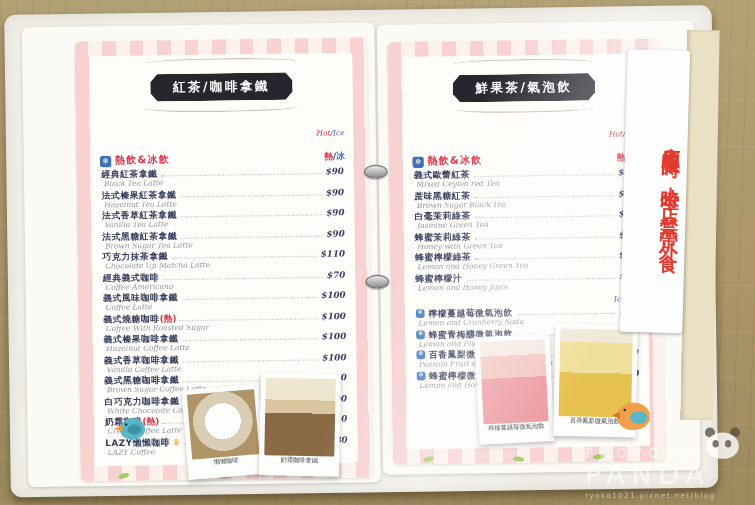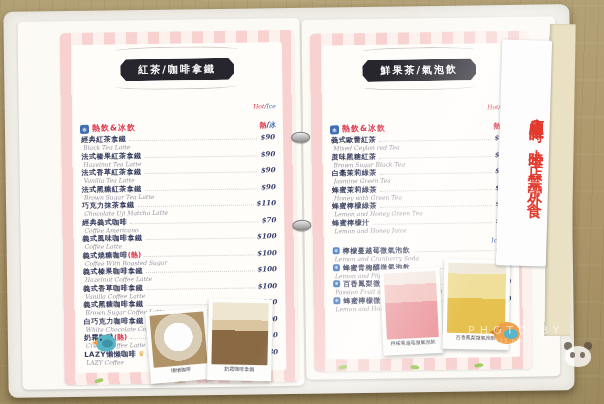--- a/index.html
+++ b/index.html
@@ -91,21 +91,21 @@
     transform:rotate(1deg);box-shadow:inset 2px 0 3px rgba(0,0,0,.15);}
   .sign{position:absolute;left:499px;top:40px;width:50px;height:226px;background:#fdfdfd;
     transform:rotate(1.6deg);border-radius:2px;box-shadow:0 1px 3px rgba(0,0,0,.3);
     writing-mode:vertical-rl;text-orientation:upright;display:flex;justify-content:center;
     padding:4px 2px;box-sizing:border-box;}
   .sign-col{color:#e23b2e;font-weight:bold;font-size:15px;line-height:22px;}
   .sign-col.c1{letter-spacing:2px;}
   .sign-col.c2{letter-spacing:10px;}
 
   
-  .wm{position:absolute;left:468px;top:324px;width:136px;color:rgba(255,255,255,.62);}
+  .wm{position:absolute;left:468px;top:356px;width:136px;color:rgba(255,255,255,.62);}
   .wm-l1{font-size:11px;letter-spacing:5px;}
   .wm-l2{font-size:22px;letter-spacing:5px;line-height:24px;}
   .wm-url{font-size:6px;letter-spacing:1px;color:rgba(255,255,255,.5);}
   .panda{position:absolute;left:563px;top:342px;width:30px;height:26px;}
   .panda .face{position:absolute;left:2px;top:4px;width:26px;height:21px;border-radius:50% 50% 46% 46%;
     background:rgba(255,255,255,.8);}
   .panda .ear{position:absolute;width:8px;height:8px;border-radius:50%;background:rgba(85,75,60,.75);top:0;}
   .panda .e1{left:1px;} .panda .e2{right:1px;}
   .panda .peye{position:absolute;width:5px;height:6px;border-radius:50%;background:rgba(85,75,60,.75);top:10px;}
   .panda .p1{left:7px;} .panda .p2{left:17px;}
@@ -408,20 +408,21 @@
   </div>
 
   <div class="shelf-strip"></div>
   <div class="sign">
     <div class="sign-col c1">店內用餐限時2小時</div>
     <div class="sign-col c2">本店禁帶外食</div>
   </div>
 
   <div class="wm">
     <div class="wm-l1">PHOTO BY</div>
+    <div class="wm-l2">PANDA</div>
     <div class="wm-url">ryoko1021.pixnet.net/blog</div>
   </div>
   <div class="panda">
     <span class="ear e1"></span>
       <span class="ear e2"></span>
     <span class="face"></span>
     <span class="peye p1"></span>
       <span class="peye p2"></span>
   </div>
 

